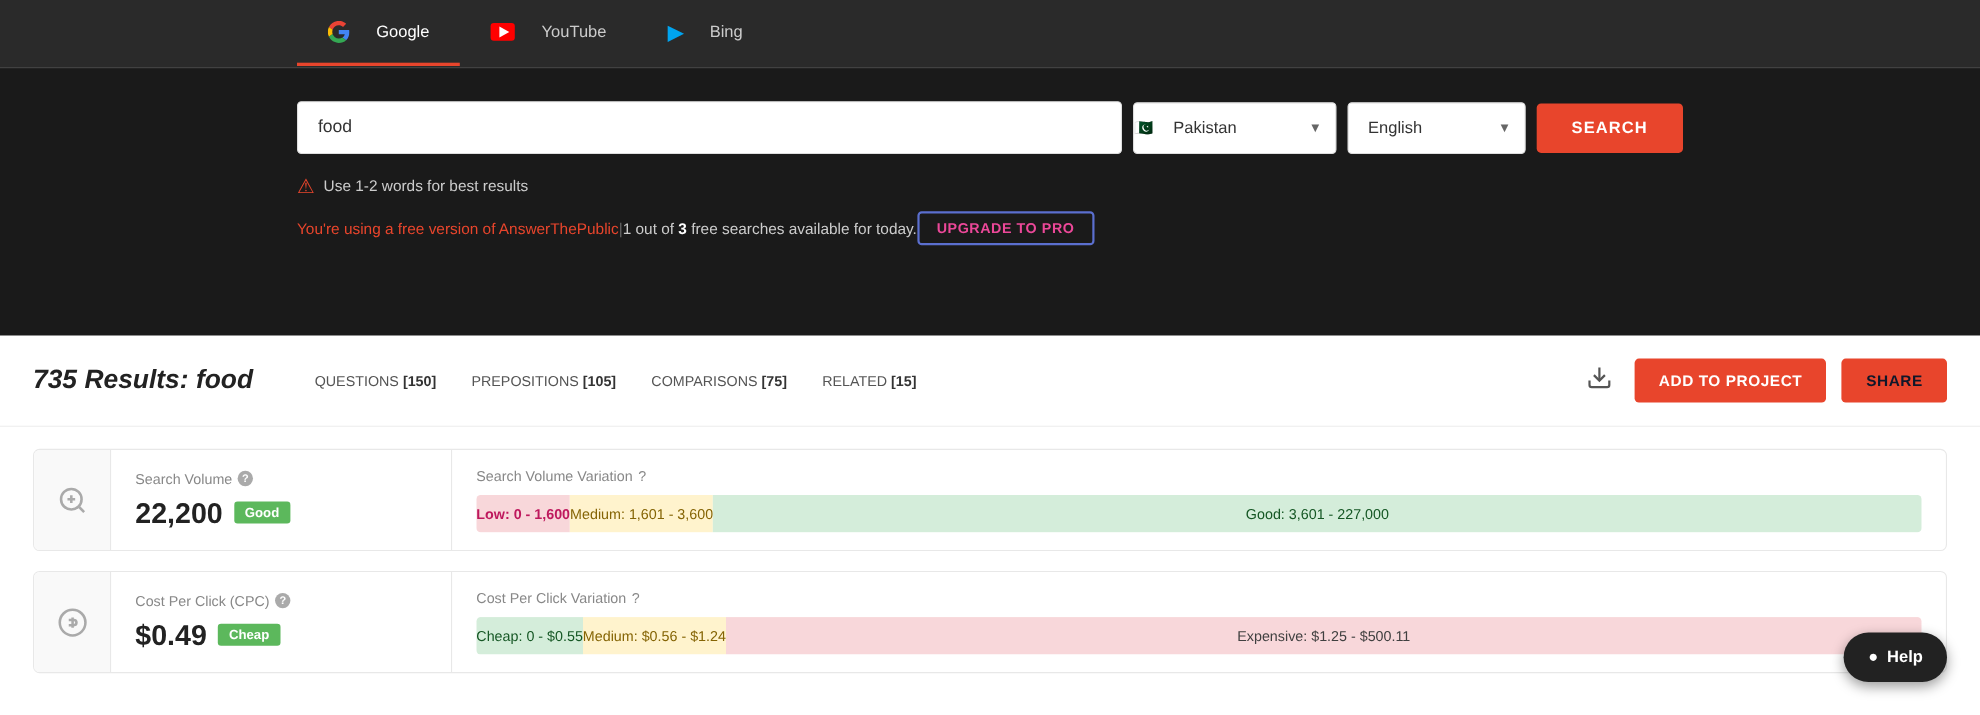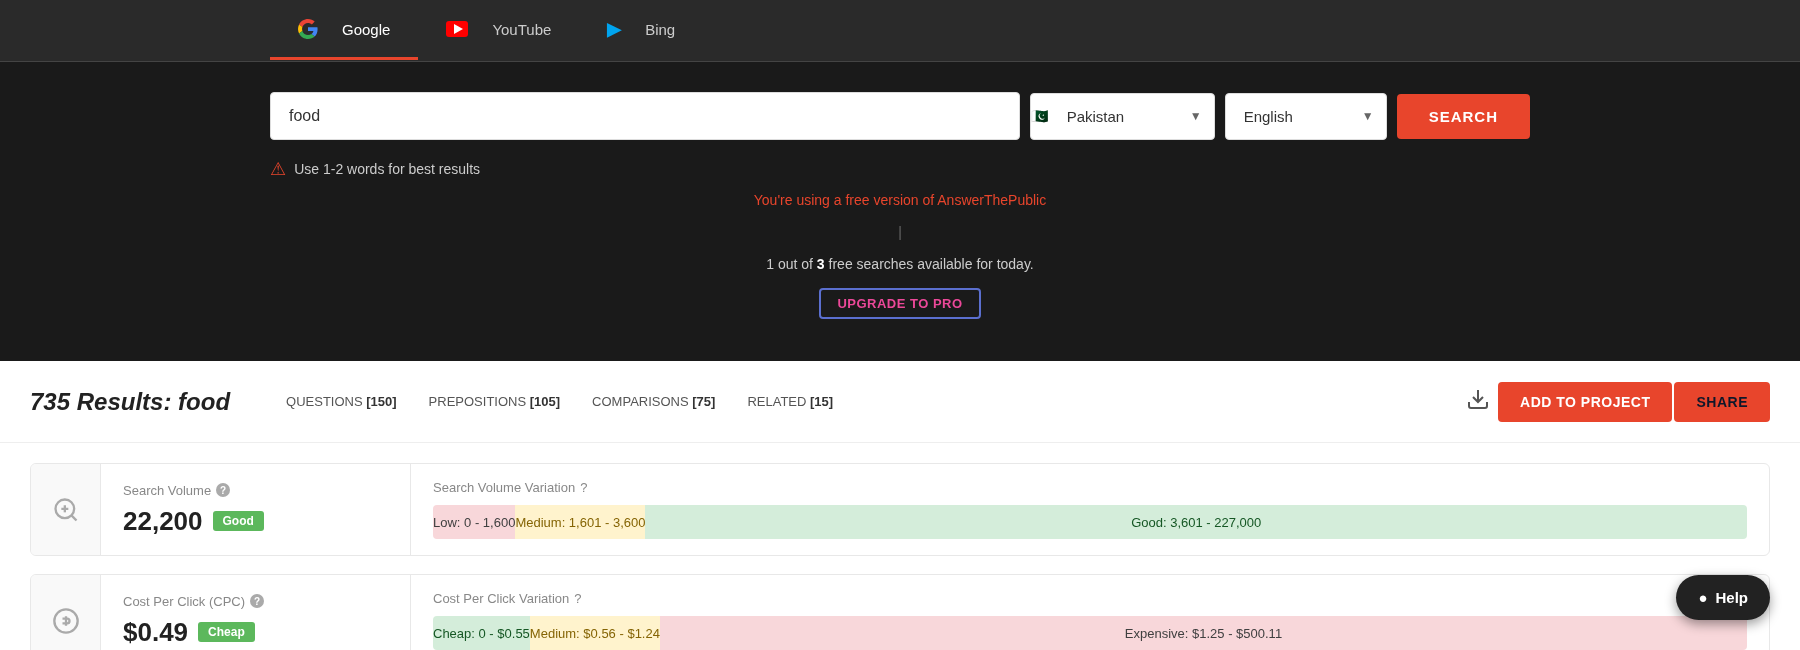--- a/index.html
+++ b/index.html
@@ -128,24 +128,22 @@
     }
     .warning-icon {
       color: #e8452c;
       font-size: 18px;
     }
 
     
     .free-notice {
       display: flex;
       align-items: center;
-      gap: 16px;
       padding: 12px 270px;
       font-size: 14px;
-      flex-direction: column;
     }
     .free-notice-text {
       color: #e8452c;
     }
     .divider-line {
       color: #666;
     }
     .searches-text {
       color: #ccc;
     }
@@ -171,20 +169,21 @@
       padding: 0;
     }
 
     
     .results-header {
       display: flex;
       align-items: center;
       padding: 20px 30px;
       border-bottom: 1px solid #eee;
       gap: 0;
+      margin-top: 40px;
     }
     .results-title {
       font-size: 24px;
       font-weight: 600;
       color: #222;
       white-space: nowrap;
       margin-right: 40px;
     }
     .results-title span {
       font-style: italic;
@@ -202,21 +201,21 @@
       white-space: nowrap;
     }
     .nav-tab .count {
       font-weight: bold;
       color: #333;
     }
 
     .header-actions {
       display: flex;
       align-items: center;
-      gap: 2px;
+      gap: 14px;
     }
     .download-btn {
       background: none;
       border: none;
       cursor: pointer;
       font-size: 20px;
       color: #555;
       padding: 6px;
     }
     .add-project-btn {
@@ -342,22 +341,22 @@
       overflow: hidden;
       width: 100%;
     }
     .bar-low {
       flex: 1600;
       background: #f8d7da;
       display: flex;
       align-items: center;
       justify-content: center;
       font-size: 13px;
-      color: #404040;
-      font-weight: 400;
+      color: #be185d;
+      font-weight: 700;
       white-space: nowrap;
     }
     .bar-medium {
       flex: 2000;
       background: #fff3cd;
       display: flex;
       align-items: center;
       justify-content: center;
       font-size: 13px;
       color: #856404;

